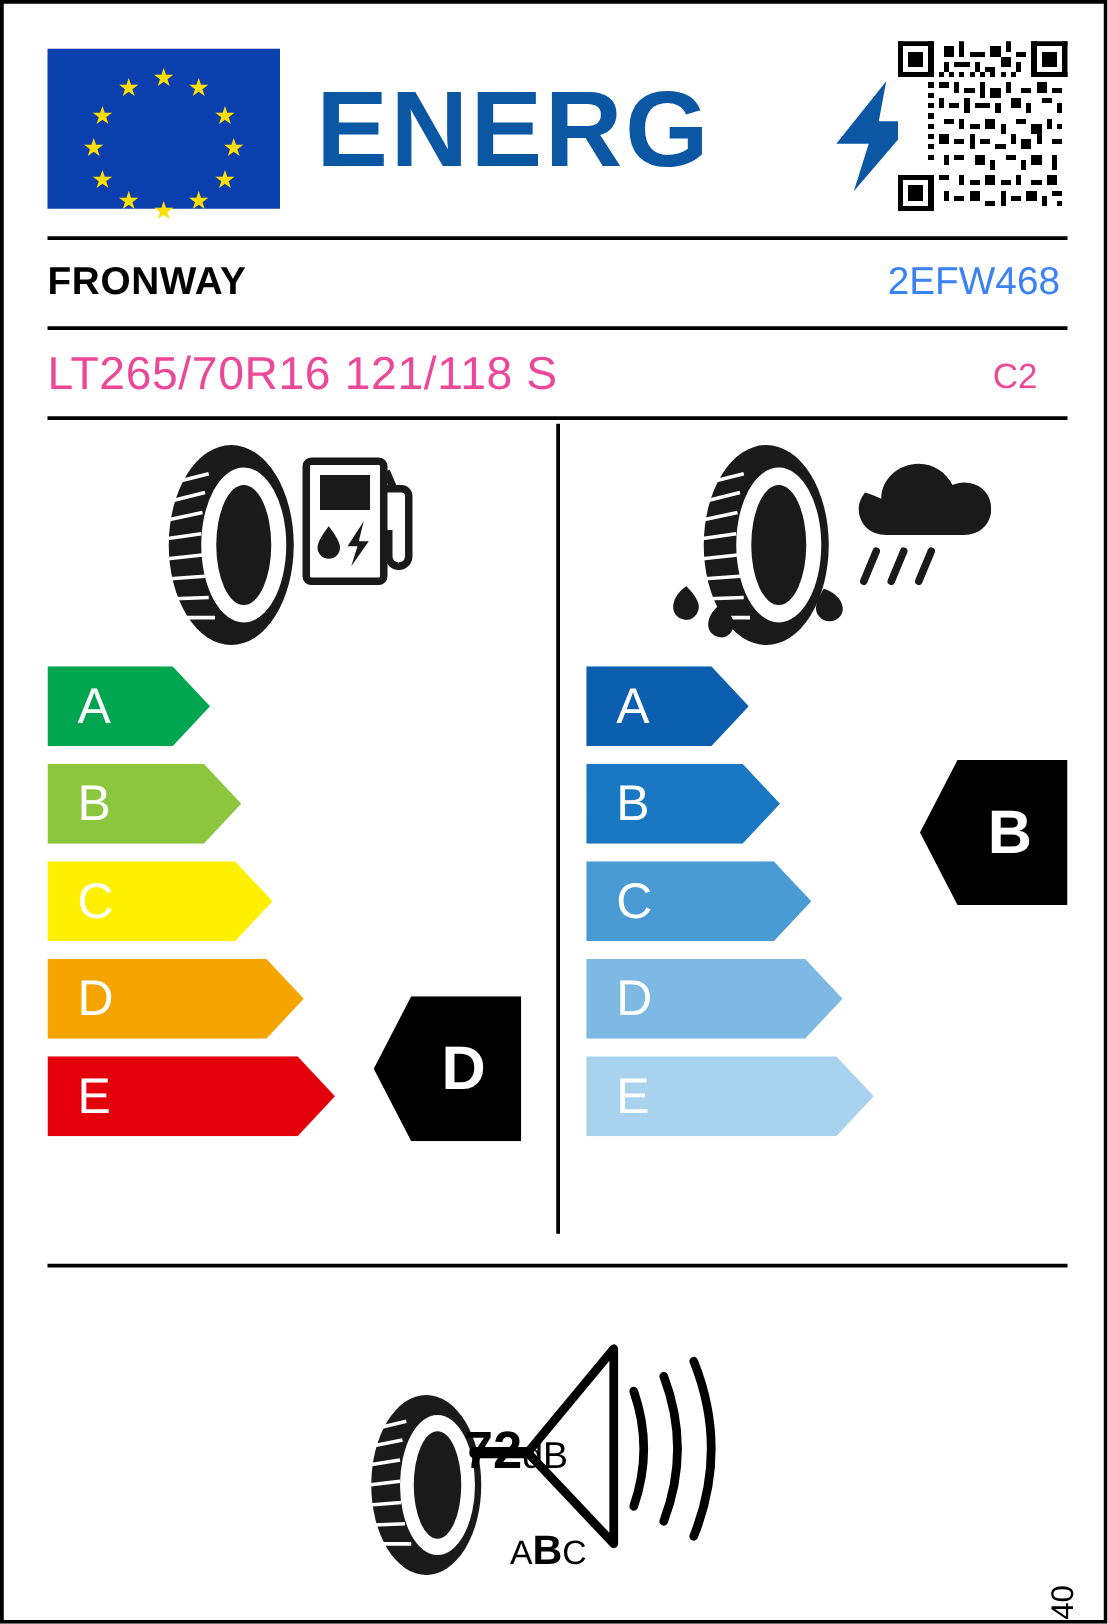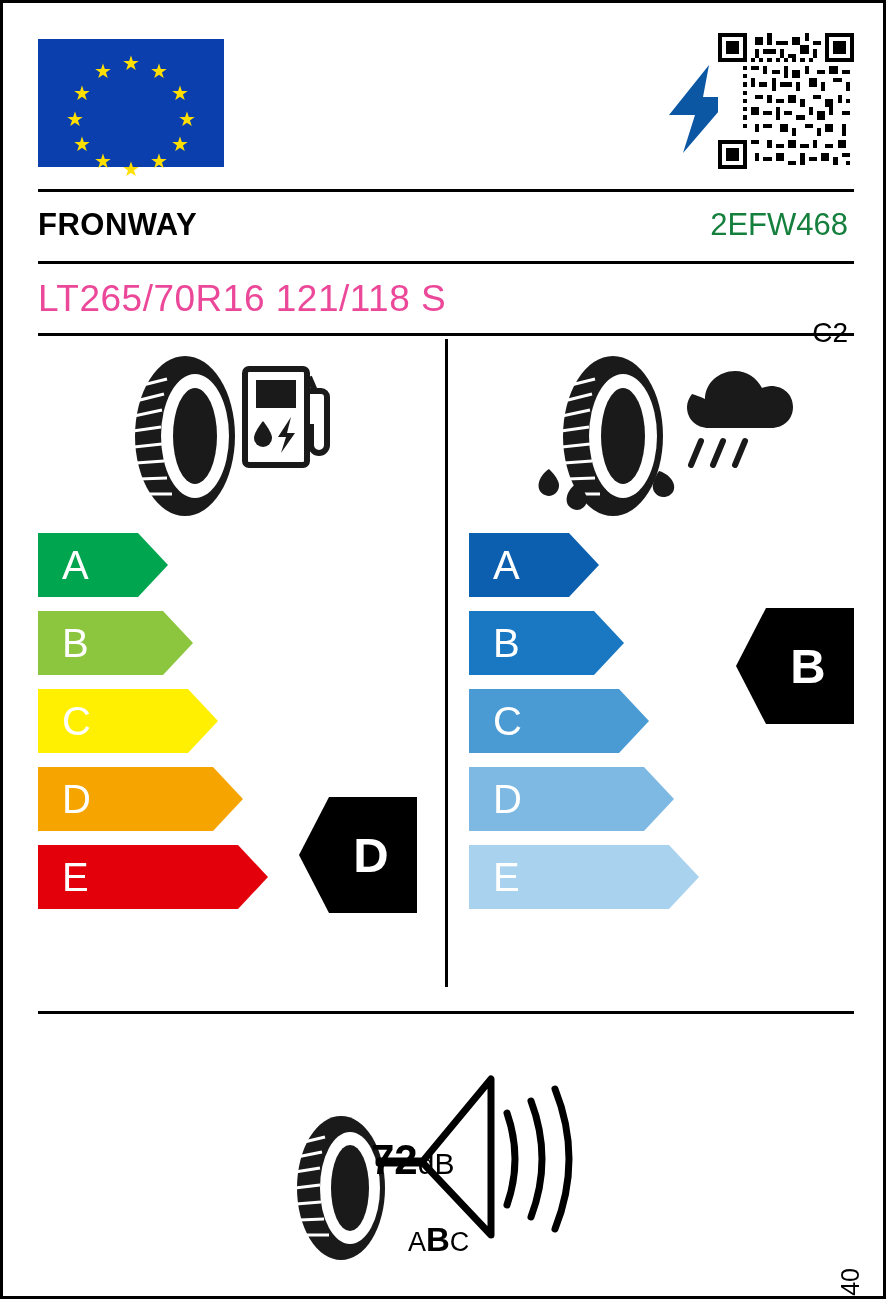--- a/index.html
+++ b/index.html
@@ -97,41 +97,40 @@
     font-weight: bold;
     letter-spacing: 0.5px;
     color: #000;
   }
   .brand-code {
     position: absolute;
     right: 35px;
     top: 200px;
     font-size: 31px;
     line-height: 44px;
-    color: #15803d;
+    color: #3b82f6;
     text-align: right;
   }
   .tire-size {
     position: absolute;
     left: 35px;
     top: 272px;
     font-size: 37px;
     line-height: 48px;
     color: #ec4899;
     letter-spacing: 0.5px;
   }
   .tire-class {
     position: absolute;
-    right: 35px;
+    right: 53px;
     top: 278px;
     font-size: 28px;
     line-height: 40px;
-    color: #000000;
+    color: #ec4899;
     text-align: right;
-    margin-top: 32px;
   }
 
   
   .mid-divider {
     position: absolute;
     left: 442px;
     top: 336px;
     width: 3px;
     height: 648px;
     background: #000;
@@ -263,20 +262,21 @@
         <div class="star" style="left:27px;  top:70px;">★</div>
         <div class="star" style="left:139px; top:70px;">★</div>
         <div class="star" style="left:34px;  top:95px;">★</div>
         <div class="star" style="left:132px; top:95px;">★</div>
         <div class="star" style="left:55px;  top:112px;">★</div>
         <div class="star" style="left:111px; top:112px;">★</div>
         <div class="star" style="left:83px;  top:120px;">★</div>
       </div>
     </div>
 
+    <div class="energy-word">ENERG</div>
 
     <svg class="energy-bolt" viewBox="0 0 70 88">
       <polygon points="44,0 4,50 30,50 18,88 66,32 38,32" fill="#0b57a4"></polygon>
     </svg>
 
     <svg class="qr" viewBox="0 0 33 33" shape-rendering="crispEdges">
       <rect width="33" height="33" fill="#fff"></rect>
       <g fill="#000">
 
         <rect x="0" y="0" width="7" height="1"></rect>

